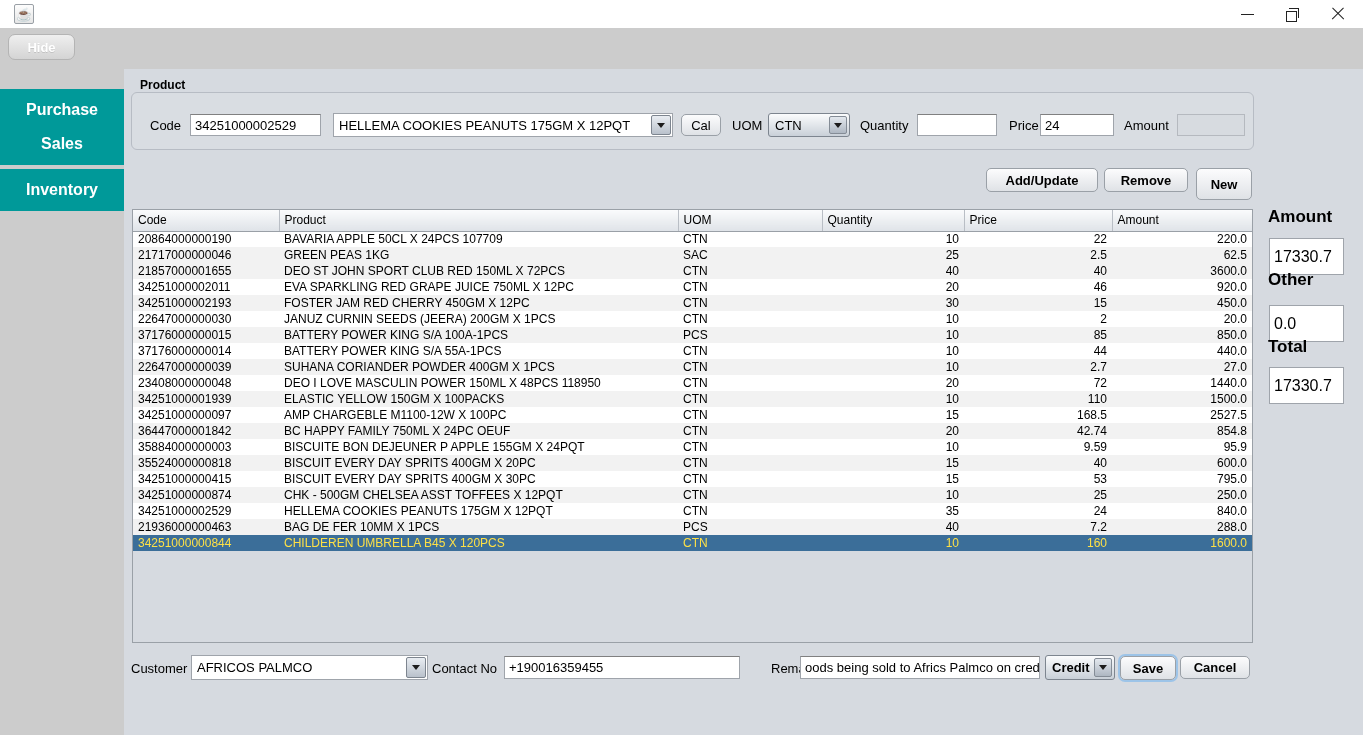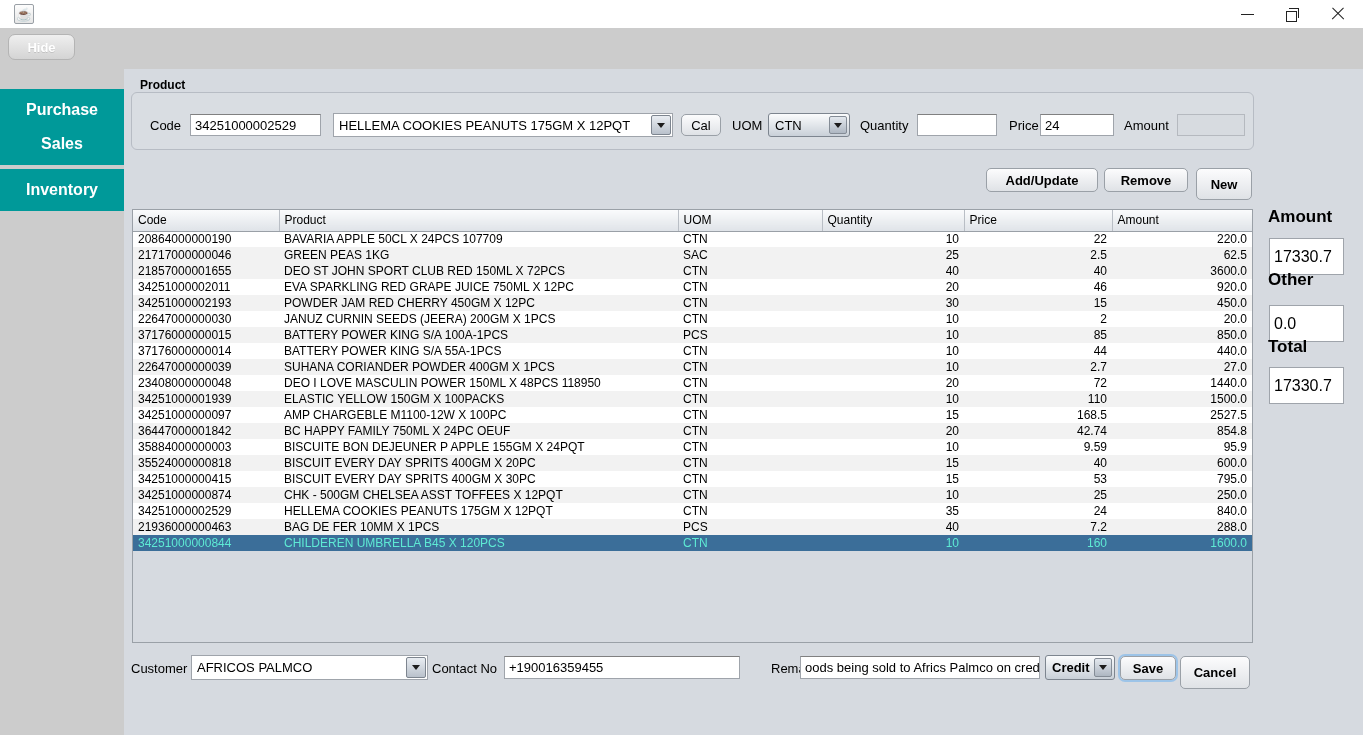--- a/index.html
+++ b/index.html
@@ -151,21 +151,21 @@
     border-right:1px solid #b9bec5; border-bottom:1px solid #9aa0a7;
     font-weight:normal; font-size:12px; color:#000;
     text-align:left; padding:0 5px;
   }
   table.grid td {
     height:16px; font-size:12px; color:#000;
     padding:0 5px; border:none; white-space:nowrap; overflow:hidden;
   }
   tr.r-even td { background:#ffffff; }
   tr.r-odd  td { background:#f2f2f2; }
-  tr.sel td { background:#3b6e99; color:#5eead4; }
+  tr.sel td { background:#3b6e99; color:#fde047; }
   td.num { text-align:right; }
   .c-code{width:146px;} .c-prod{width:399px;} .c-uom{width:144px;}
   .c-qty{width:142px;} .c-price{width:148px;} .c-amt{width:140px;}
 
   
   .rt-lbl { position:absolute; font-size:17px; font-weight:bold; color:#000; }
   .rt-fld {
     position:absolute; width:75px; height:37px;
     background:#ffffff; border:1px solid #9fa4ab;
     font-size:16px; color:#000; padding-left:4px;
@@ -279,21 +279,21 @@
           <tr class="r-even">
             <td class="c-code">34251000002011</td>
             <td class="c-prod">EVA SPARKLING RED GRAPE JUICE 750ML X 12PC</td>
             <td class="c-uom">CTN</td>
             <td class="c-qty num">20</td>
             <td class="c-price num">46</td>
             <td class="c-amt num">920.0</td>
           </tr>
           <tr class="r-odd">
             <td class="c-code">34251000002193</td>
-            <td class="c-prod">POWDER JAM RED CHERRY 450GM X 12PC</td>
+            <td class="c-prod">FOSTER JAM RED CHERRY 450GM X 12PC</td>
             <td class="c-uom">CTN</td>
             <td class="c-qty num">30</td>
             <td class="c-price num">15</td>
             <td class="c-amt num">450.0</td>
           </tr>
           <tr class="r-even">
             <td class="c-code">22647000000030</td>
             <td class="c-prod">JANUZ CURNIN SEEDS (JEERA) 200GM X 1PCS</td>
             <td class="c-uom">CTN</td>
             <td class="c-qty num">10</td>
@@ -440,15 +440,15 @@
   <div class="tfield" style="left:800px; top:656px; width:240px; height:23px;">oods being sold to Africs Palmco on credit</div>
 
   <div class="combo-sm" style="left:1045px; top:655px; width:70px; height:25px; font-weight:bold;">
     <span>Credit</span>
     <span class="arrowbox2">
         <span class="caret"></span>
       </span>
   </div>
 
   <div class="btn focus" style="left:1120px; top:656px; width:56px; height:24px;">Save</div>
-  <div class="btn" style="left:1180px; top:656px; width:70px; height:33px;">Cancel</div>
+  <div class="btn" style="left:1180px; top:656px; width:70px; height:23px;">Cancel</div>
 
 </div>
 
 </body></html>

